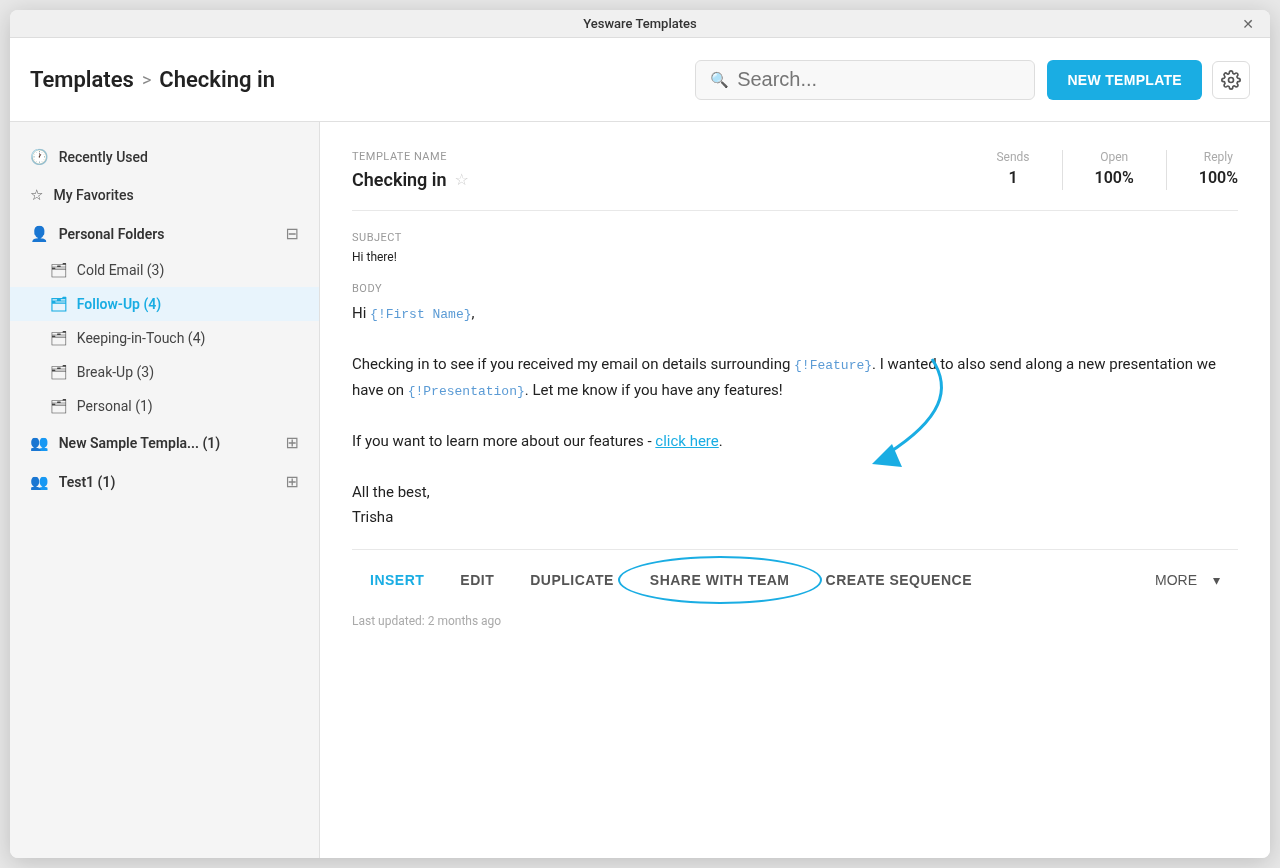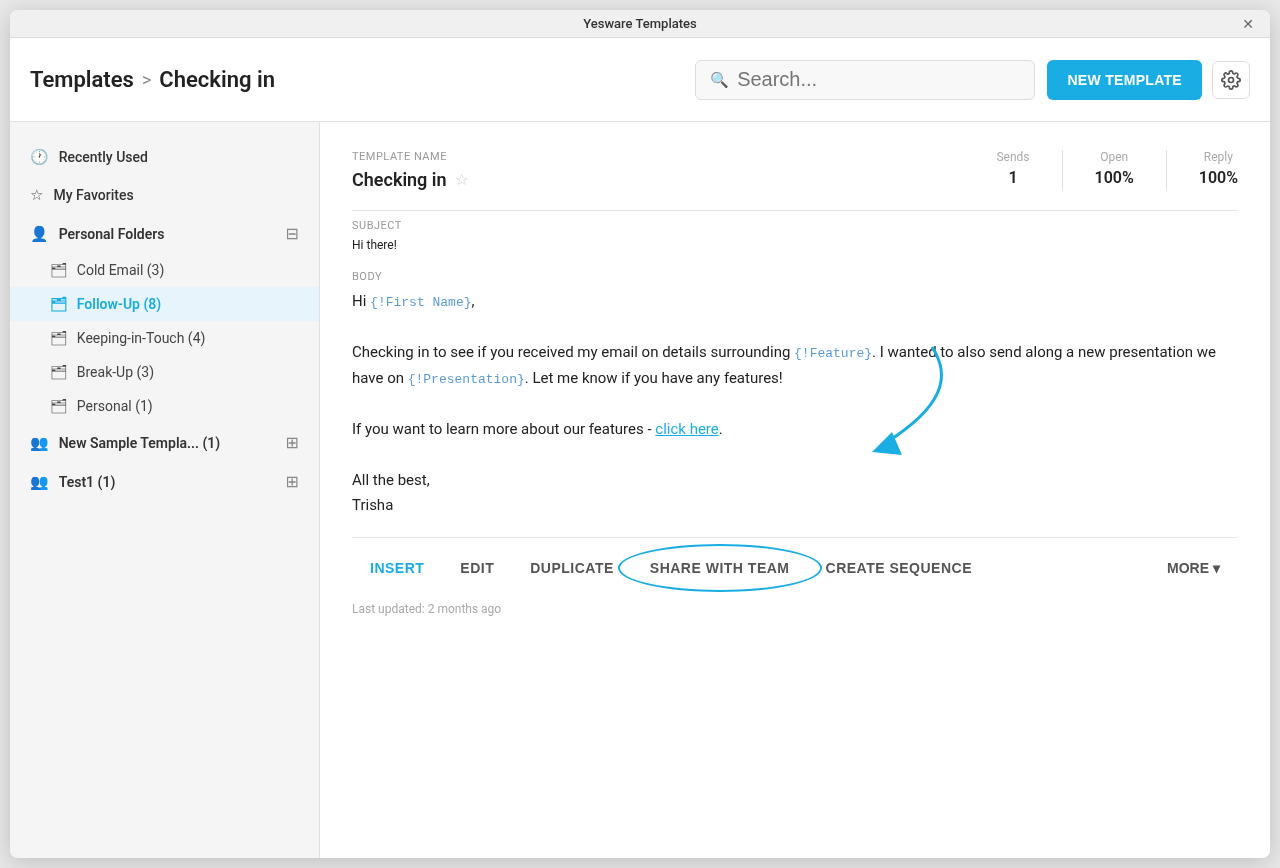--- a/index.html
+++ b/index.html
@@ -191,21 +191,21 @@
     .folder-icon.blue { color: #1aade3; }
     .content-area {
       flex: 1;
       background: #fff;
       overflow-y: auto;
       padding: 28px 32px 20px 32px;
     }
     .template-header {
       display: flex;
       align-items: flex-start;
-      margin-bottom: 8px;
+      margin-bottom: 20px;
       border-bottom: 1px solid #e8e8e8;
       padding-bottom: 20px;
     }
     .template-info { flex: 1; }
     .template-name-label {
       font-size: 11px;
       color: #999;
       text-transform: uppercase;
       letter-spacing: 0.5px;
       margin-bottom: 6px;
@@ -316,23 +316,23 @@
     }
     .action-link.share {
       color: #555;
       position: relative;
       z-index: 1;
     }
     .more-btn {
       margin-left: auto;
       display: flex;
       align-items: center;
-      gap: 4px;
-      font-size: 14px;
-      font-weight: 700;
+      gap: 16px;
+      font-size: 14px;
+      font-weight: 400;
       color: #555;
       cursor: pointer;
       background: none;
       border: none;
       padding: 8px 18px;
     }
     .last-updated {
       font-size: 12px;
       color: #aaa;
       margin-top: 8px;
@@ -382,21 +382,21 @@
         <span class="sidebar-item-icon">👤</span>
         <span>Personal Folders</span>
         <button class="action-btn">⊟</button>
       </div>
       <div class="folder-item">
         <span class="folder-icon">🗂</span>
         <span>Cold Email (3)</span>
       </div>
       <div class="folder-item active">
         <span class="folder-icon blue">🗂</span>
-        <span>Follow-Up (8)</span>
+        <span>Follow-Up (4)</span>
       </div>
       <div class="folder-item">
         <span class="folder-icon">🗂</span>
         <span>Keeping-in-Touch (4)</span>
       </div>
       <div class="folder-item">
         <span class="folder-icon">🗂</span>
         <span>Break-Up (3)</span>
       </div>
       <div class="folder-item">

